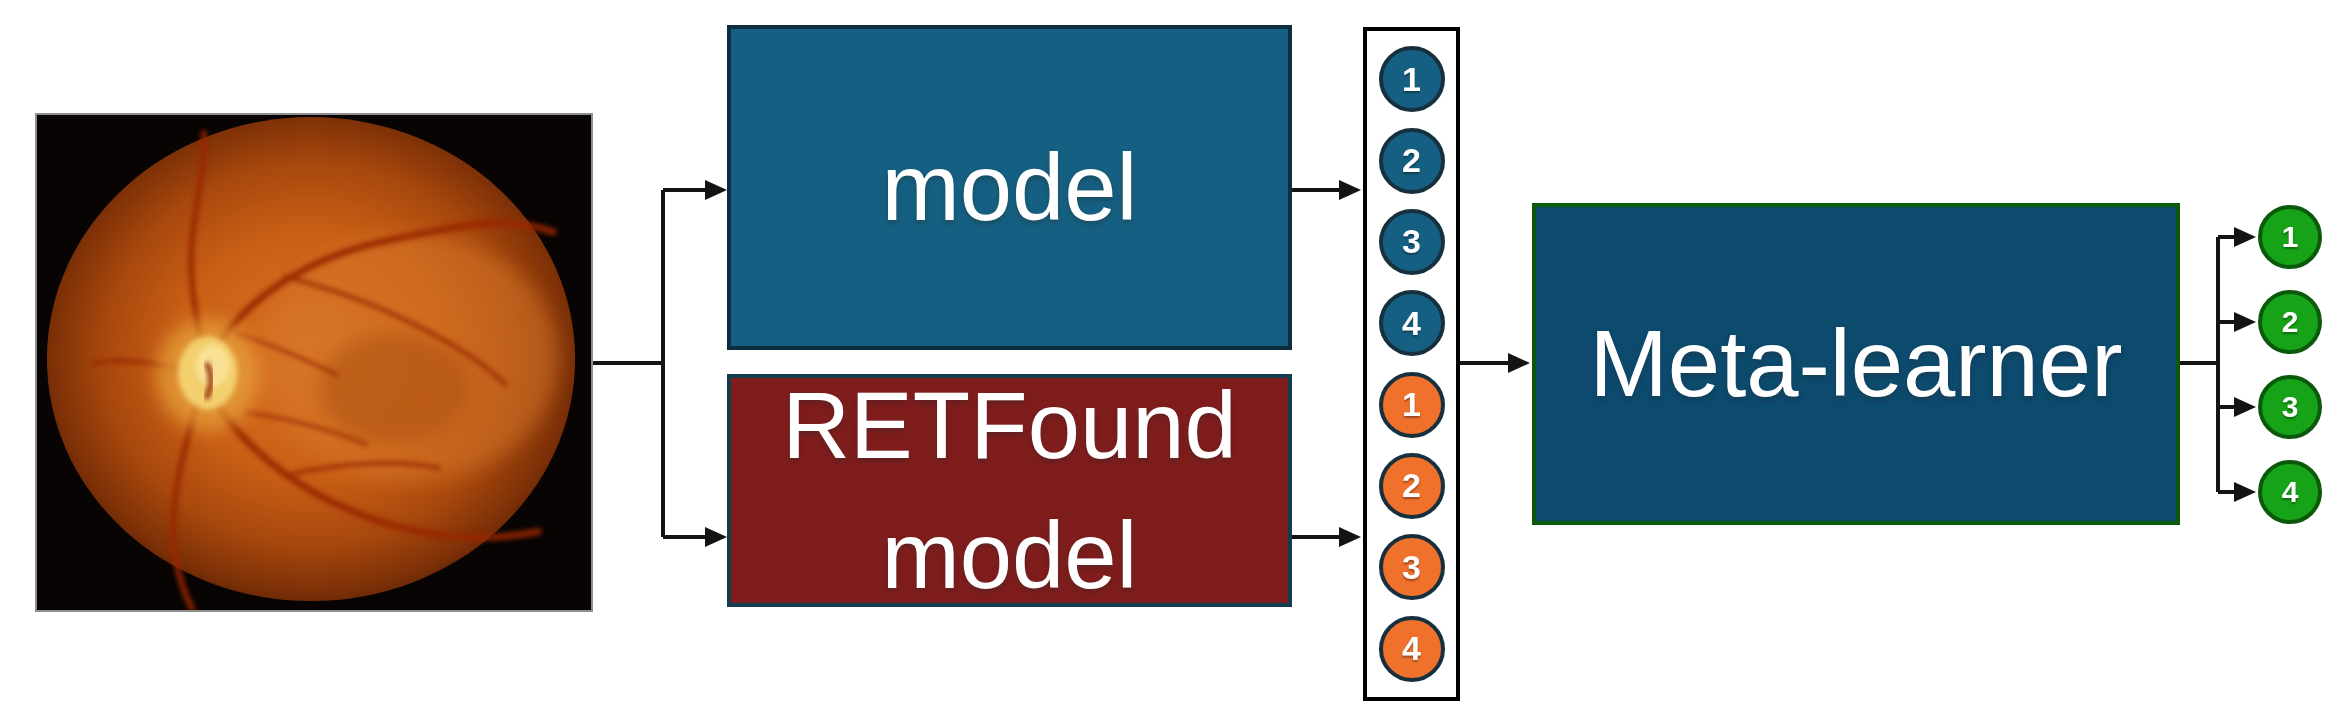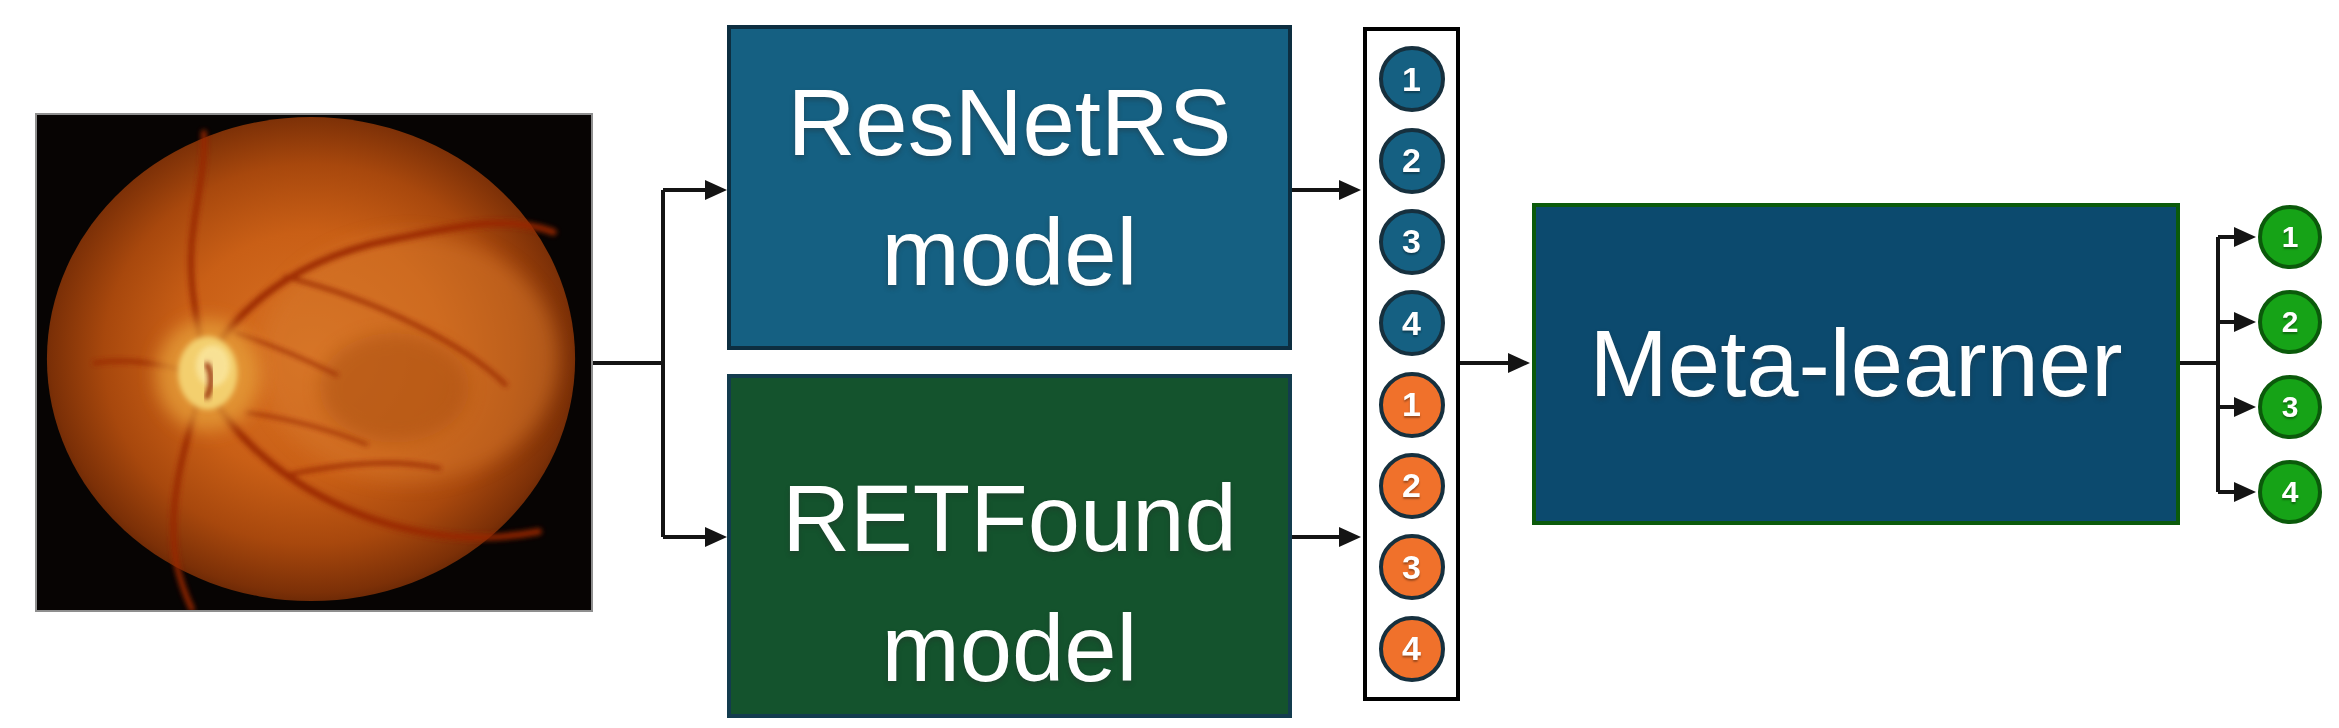--- a/index.html
+++ b/index.html
@@ -26,21 +26,21 @@
     box-sizing:border-box;
     display:flex;flex-direction:column;align-items:center;justify-content:center;
     color:#ffffff;text-align:center;
   }
   .box .ln{
     font-size:94px;line-height:130px;font-weight:400;
     text-shadow:0 3px 5px rgba(40,40,40,.35);
     white-space:nowrap;
   }
   .box-resnet{left:727px;top:25px;width:565px;height:325px;background:#156082;border:4px solid #0D2E40;}
-  .box-retfound{left:727px;top:374px;width:565px;height:344px;background:#14532d;border:4px solid #133C4E;justify-content:flex-end;}
+  .box-retfound{left:727px;top:374px;width:565px;height:233px;background:#7f1d1d;border:4px solid #133C4E;}
   .box-meta{left:1532px;top:203px;width:648px;height:322px;background:#0c4a6e;border:4px solid #0B5A0B;flex-direction:row;}
   
   .stack{
     left:1363px;top:27px;width:97px;height:674px;
     box-sizing:border-box;border:4px solid #000000;background:#ffffff;
     display:flex;flex-direction:column;align-items:center;justify-content:space-evenly;
   }
   .circle{
     width:66px;height:66px;border-radius:50%;
     box-sizing:border-box;border:4px solid #16303E;
@@ -125,21 +125,20 @@
       <polygon points="1361,537 1339,527 1339,547"></polygon>
       <polygon points="1530,363 1508,353 1508,373"></polygon>
       <polygon points="2256,237 2234,227 2234,247"></polygon>
       <polygon points="2256,322 2234,312 2234,332"></polygon>
       <polygon points="2256,407 2234,397 2234,417"></polygon>
       <polygon points="2256,492 2234,482 2234,502"></polygon>
     </g>
   </svg>
 
   <div class="abs box box-resnet">
-    <div class="ln">ResNetRS</div>
     <div class="ln">model</div>
   </div>
 
   <div class="abs box box-retfound">
     <div class="ln">RETFound</div>
     <div class="ln">model</div>
   </div>
 
   <div class="abs stack">
     <div class="circle c-blue">

